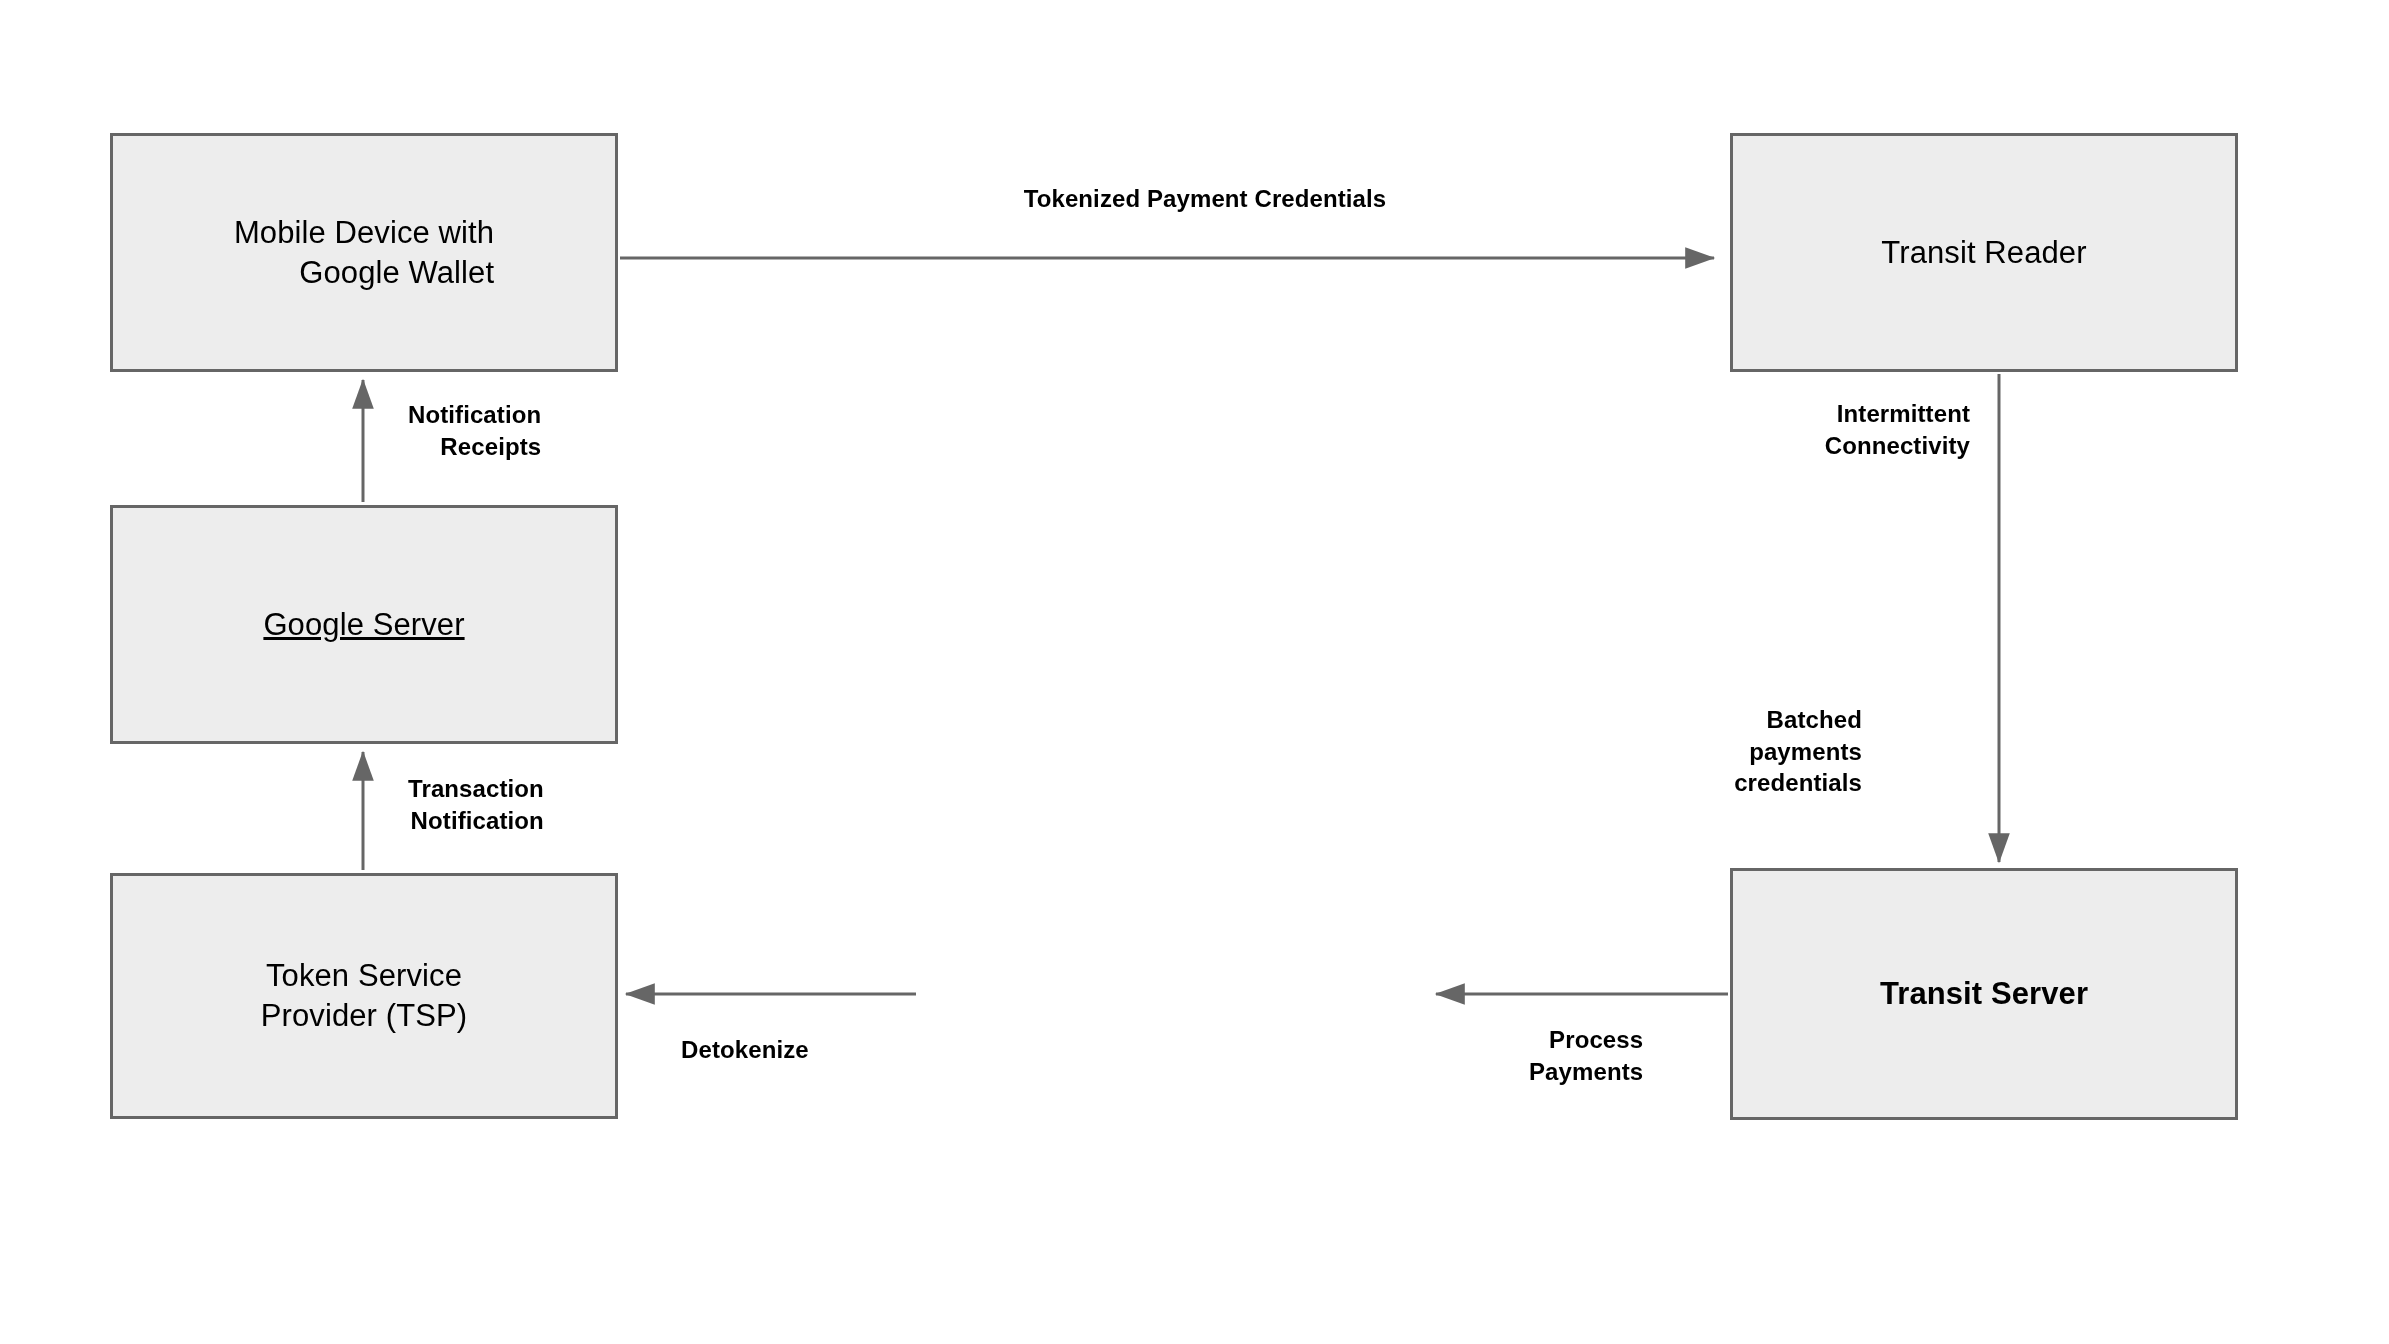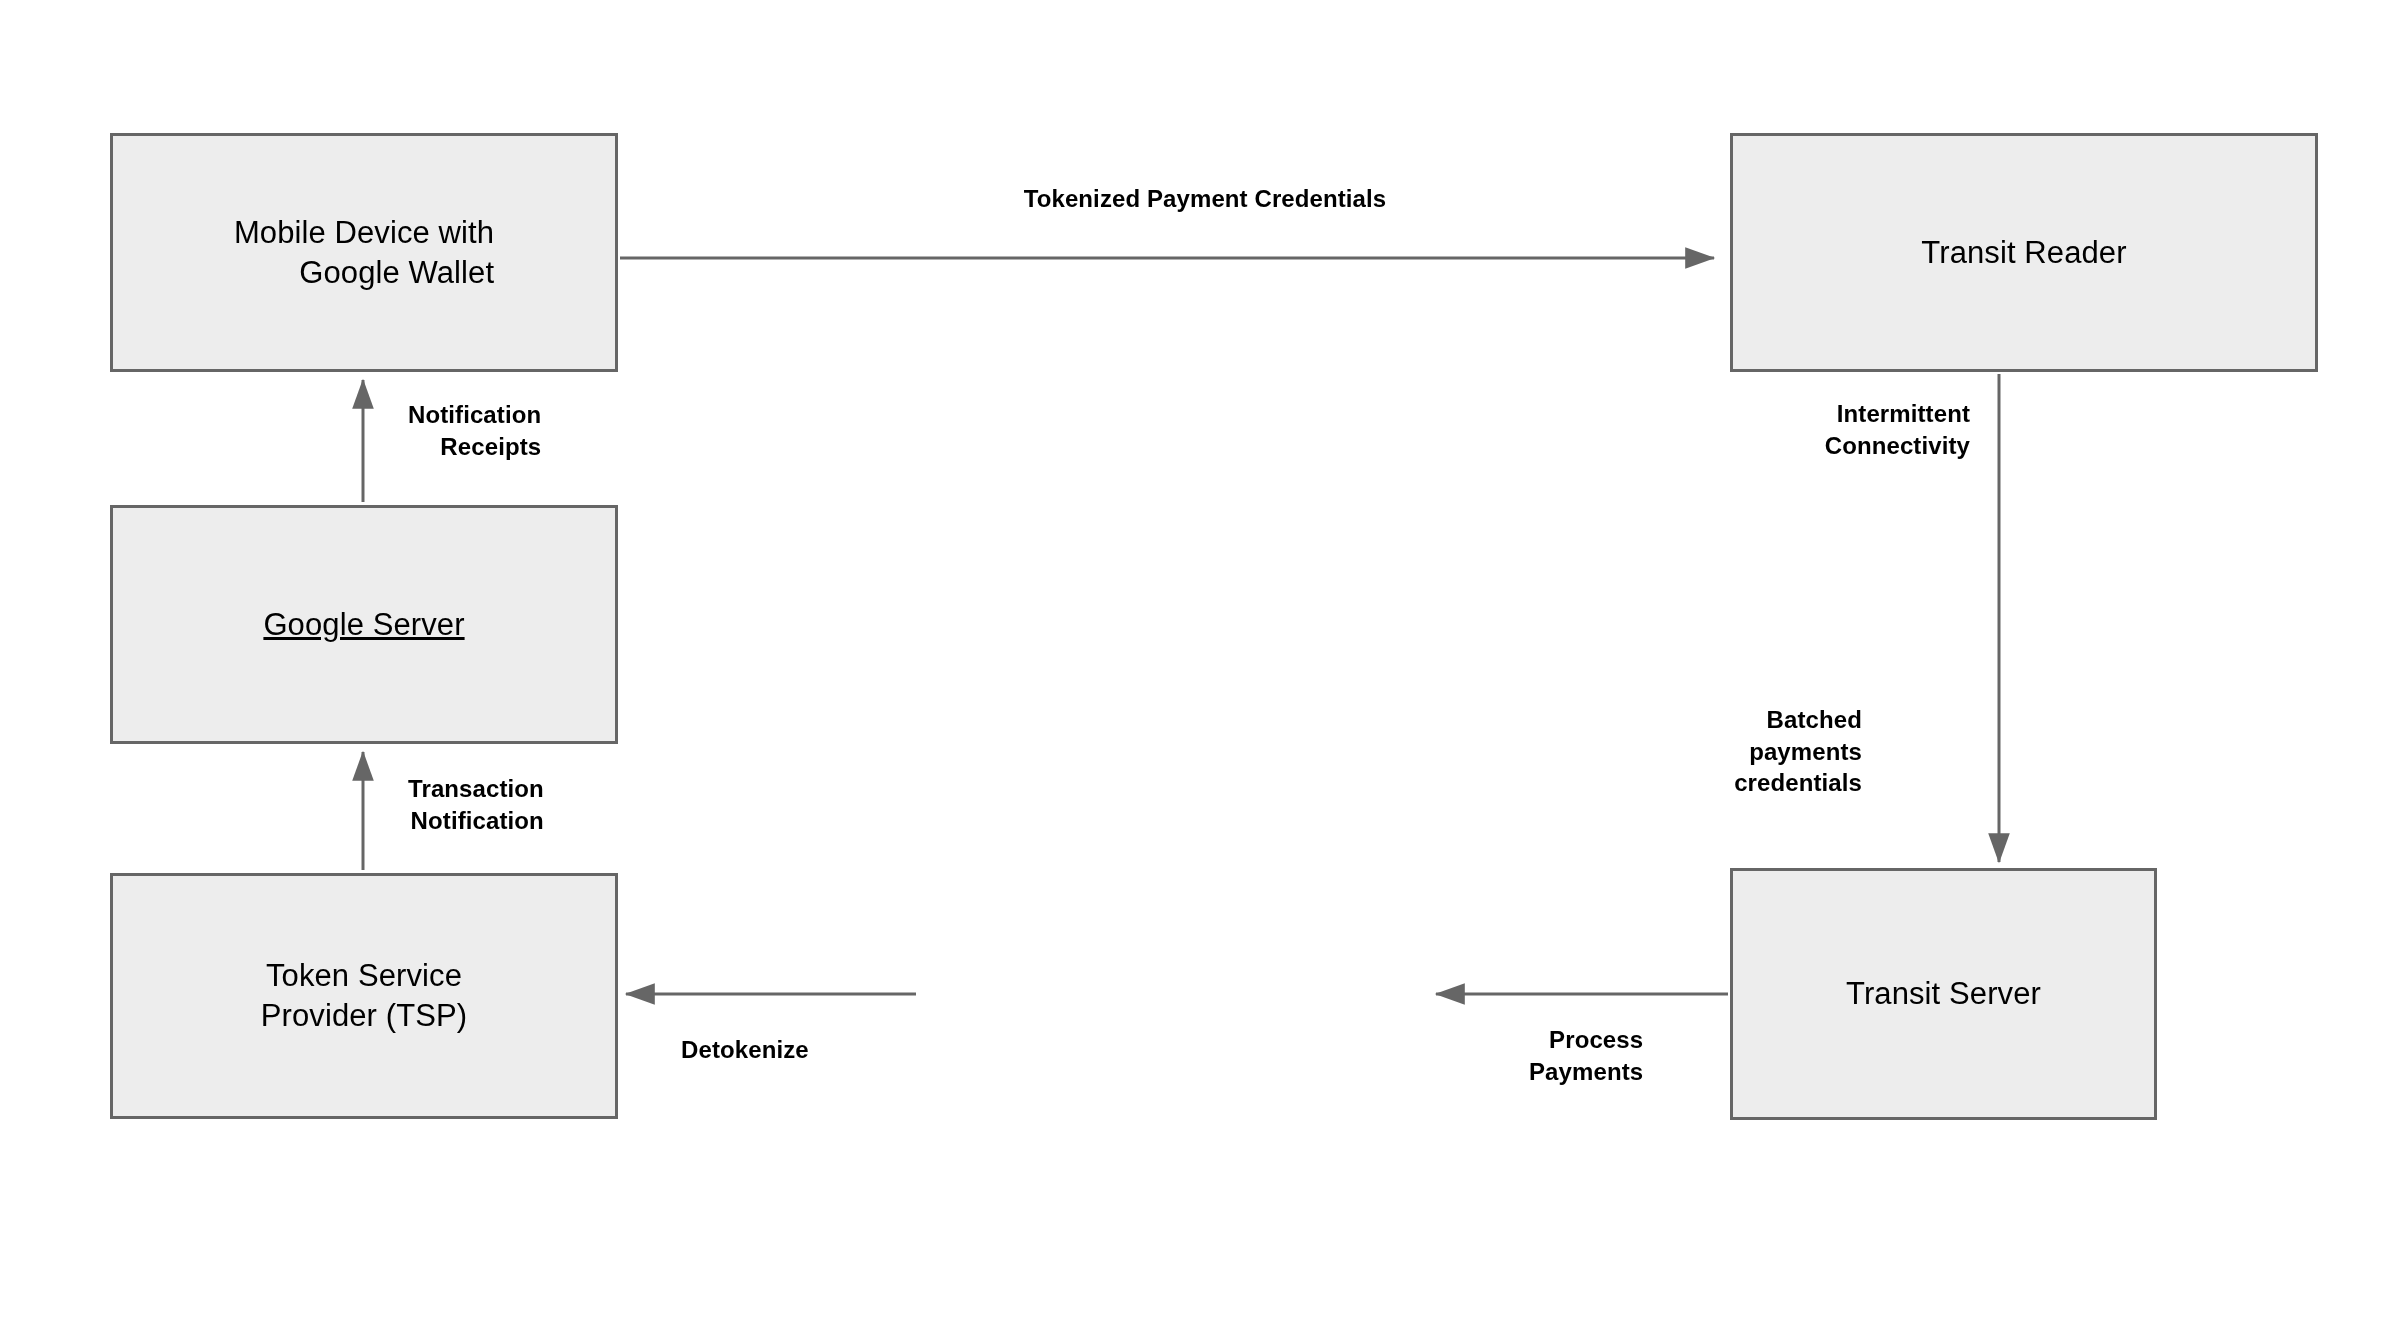--- a/index.html
+++ b/index.html
@@ -87,29 +87,29 @@
     </g>
 
     <g>
       <line x1="363" y1="502" x2="363" y2="380" stroke="#666666" stroke-width="3" marker-end="url(#ah)"></line>
     </g>
   </svg>
 
   <div class="node" style="left:110px; top:133px; width:508px; height:239px;text-align:right;">Mobile Device with
 Google Wallet</div>
 
-  <div class="node" style="left:1730px; top:133px; width:588px; height:239px;">Transit Reader</div>
+  <div class="node" style="left:1730px; top:133px; width:508px; height:239px;">Transit Reader</div>
 
   <div class="node" style="left:110px; top:505px; width:508px; height:239px;text-decoration:underline;">Google Server</div>
 
   <div class="node" style="left:110px; top:873px; width:508px; height:246px;">Token Service
 Provider (TSP)</div>
 
 
-  <div class="node" style="left:1730px; top:868px; width:427px; height:252px;">Transit Server</div>
+  <div class="node" style="left:1730px; top:868px; width:508px; height:252px;font-weight:bold;">Transit Server</div>
 
   <div class="edge-label lbl-center" style="left:1205px; top:183px;">Tokenized Payment Credentials</div>
 
   <div class="edge-label lbl-right" style="left:1970px; top:398px;">Intermittent
 Connectivity</div>
 
   <div class="edge-label lbl-right" style="left:1862px; top:704px;">Batched
 payments
 credentials</div>
 

